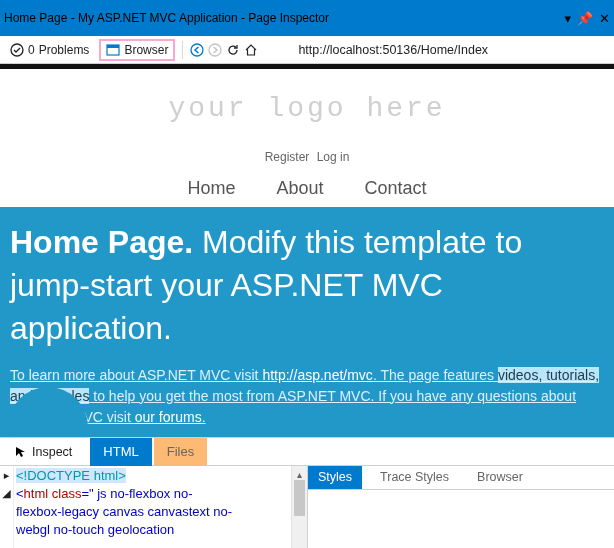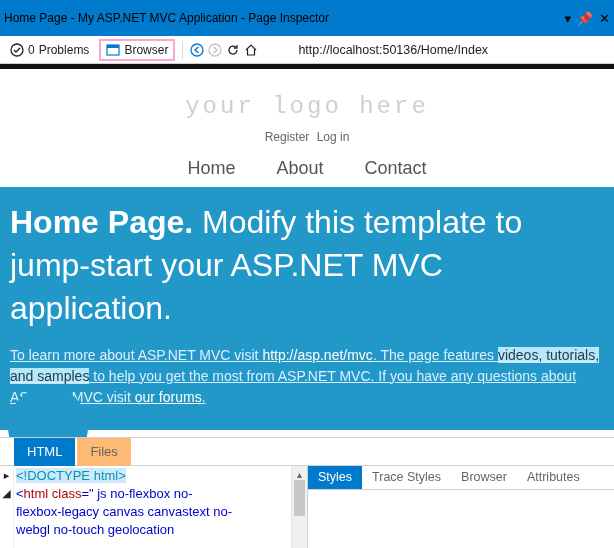--- a/index.html
+++ b/index.html
@@ -16,22 +16,22 @@
   .tb-btn { display: inline-flex; align-items: center; gap: 4px; padding: 2px 5px; font-size: 12px; color: #222; border: 1px solid transparent; }
   .tb-btn.active { border: 2px solid #f9a8d4; }
   .tb-sep { width: 1px; height: 18px; background: #d8d8d8; margin: 0 3px; }
   .tb-icon { width: 14px; height: 14px; display: inline-block; }
   .tb-url { flex: 1; font-size: 12.5px; color: #222; white-space: nowrap; overflow: hidden; padding-left: 2px; margin-left: 34px; }
 
   
   .viewport { height: 373px; background: #efefef; overflow: hidden; position: relative; }
   .vp-inner { background: #fff; margin: 0; height: 100%; position: relative; }
   .topstrip { height: 5px; background: #111; }
-  .logo { text-align: center; font-family: Consolas, "Courier New", monospace; font-size: 24px; color: #cfcfcf; letter-spacing: 3px; margin-top: 24px; }
-  .auth { text-align: center; font-size: 12px; color: #666; margin-top: 10px; }
+  .logo { text-align: center; font-family: Consolas, "Courier New", monospace; font-size: 28px; color: #cfcfcf; letter-spacing: 3px; margin-top: 24px; }
+  .auth { text-align: center; font-size: 12px; color: #666; margin-top: 26px; }
   .auth span { margin: 0 2px; }
   .mainnav { text-align: center; margin-top: 14px; font-size: 18px; color: #555; }
   .mainnav span { margin: 0 18px; }
   .hero { background: #2298c8; color: #fff; padding: 14px 10px 22px 10px; margin-top: 8px; }
   .hero .hdr { font-size: 32px; line-height: 1.35; font-weight: 300; }
   .hero .hdr b { font-weight: 700; }
   .hero .lead { font-size: 14px; color: #dcefff; margin-top: 14px; line-height: 1.5; text-decoration: underline; }
   .hero a { color: #fff; text-decoration: underline; }
   .hilite { background: #b8e6fb; color: #204050; }
   .orb { position: absolute; left: 8px; bottom: -30px; width: 80px; height: 80px; border-radius: 50%; background: #2298c8; }
@@ -50,21 +50,21 @@
   .code { flex: 1; padding: 1px 2px; white-space: pre; overflow: hidden; }
   .code .sel { background: #cfe8ff; display: inline; }
   .tok-blue { color: #0000cc; }
   .tok-red  { color: #b00000; }
   .tok-teal { color: #0099a8; }
   .scroll { width: 16px; background: #f0f0f0; border-left: 1px solid #e3e3e3; position: relative; }
   .scroll .up, .scroll .down { height: 14px; text-align: center; font-size: 10px; color: #666; }
   .scroll .thumb { position: absolute; left: 2px; right: 2px; top: 14px; height: 36px; background: #c7c7c7; }
 
   .style-pane { width: 306px; }
-  .style-tabs { display: flex; gap: 0; border-bottom: 1px solid #d0d0d0; height: 24px; align-items: stretch; }
+  .style-tabs { display: flex; gap: 8px; border-bottom: 1px solid #d0d0d0; height: 24px; align-items: stretch; }
   .style-tabs .stab { padding: 4px 10px 0 10px; font-size: 12.5px; color: #666; }
   .style-tabs .stab.active { background: #007acc; color: #fff; }
 </style>
 </head>
 <body>
 
 <div class="titlebar">
   <span class="title">Home Page - My ASP.NET MVC Application - Page Inspector</span>
   <div class="win-controls">
     <span>▾</span>
@@ -129,20 +129,26 @@
       <div class="lead">
         <span>To learn more about ASP.NET MVC visit </span><a href="#">http://asp.net/mvc</a><span>. The page features </span><span class="hilite">videos, tutorials, and samples</span><span> to help you get the most from ASP.NET MVC. If you have any questions about ASP.NET MVC visit </span><a href="#">our forums</a><span>.</span>
       </div>
     </div>
     <div class="orb"></div>
   </div>
 </div>
 
 <div class="panel">
   <div class="panel-row1">
+    <div class="inspect-btn">
+      <svg width="14" height="14" viewBox="0 0 14 14">
+          <path d="M2 2 L2 11 L5 8 L7 12 L9 11 L7 7 L11 7 Z" fill="#000"></path>
+        </svg>
+      <span>Inspect</span>
+    </div>
     <div style="width:6px"></div>
     <div class="tab active">HTML</div>
     <div class="tab">Files</div>
   </div>
   <div class="panel-body">
     <div class="code-pane">
       <div class="gutter">
         <span>▸</span>
         <span>◢</span>
       </div>
@@ -154,17 +160,16 @@
         <div class="up">▴</div>
         <div class="thumb"></div>
         <div class="down" style="position:absolute;bottom:0;left:0;right:0">▾</div>
       </div>
     </div>
     <div class="style-pane">
       <div class="style-tabs">
         <div class="stab active">Styles</div>
         <div class="stab">Trace Styles</div>
         <div class="stab">Browser</div>
-        <div class="stab">Attributes</div>
       </div>
     </div>
   </div>
 </div>
 
 </body></html>

